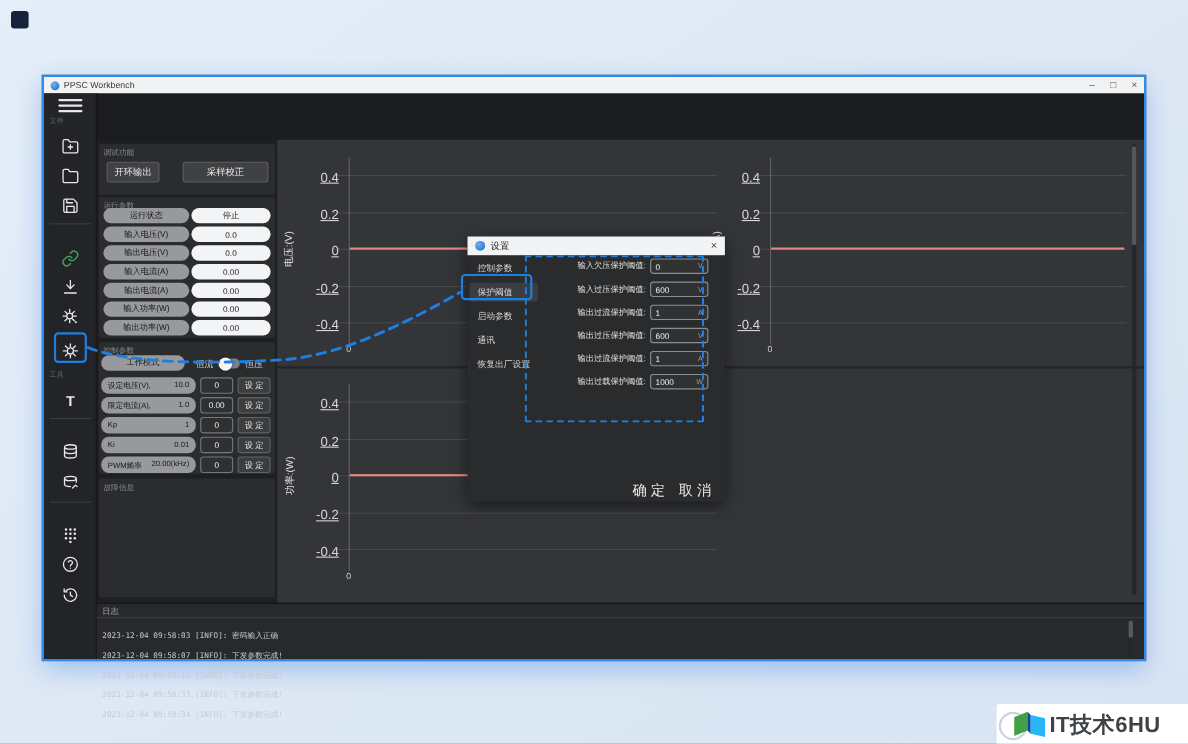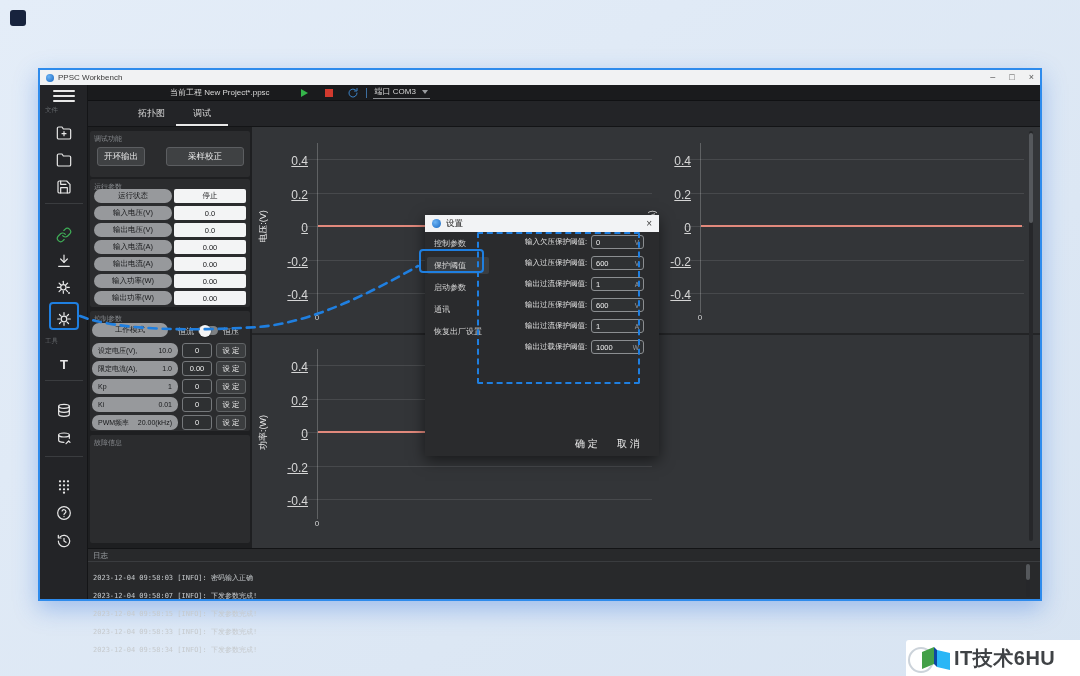--- a/index.html
+++ b/index.html
@@ -37,21 +37,21 @@
   .tabrow{left:48px;top:16px;width:952px;height:26px;background:#232427;border-bottom:1px solid #131416;box-sizing:border-box;}
   .tab{position:absolute;top:6px;font-size:9px;color:#d8d8d8;}
   .tabline{position:absolute;top:23px;height:2px;background:#e8e8e8;}
   
   .content{left:48px;top:42px;width:952px;height:421px;background:#1e1f21;}
   .lpanel{background:#2b2c2e;border-radius:2px;box-sizing:border-box;}
   .ptitle{position:absolute;left:4px;top:3px;font-size:7px;color:#85888c;}
   .rows{position:absolute;left:4px;right:4px;display:flex;flex-direction:column;gap:3px;}
   .rrow{display:flex;gap:2px;height:14px;}
   .pill-g{background:#97999c;color:#17181a;border-radius:7px;font-size:7.5px;display:flex;align-items:center;justify-content:center;}
-  .pill-w{background:#f3f4f5;color:#17181a;border-radius:2px;font-size:7.5px;display:flex;align-items:center;justify-content:center;}
+  .pill-w{background:#f3f4f5;color:#17181a;border-radius:7px;font-size:7.5px;display:flex;align-items:center;justify-content:center;}
   .crow{display:flex;height:15px;}
   .clabel{width:86px;background:#97999c;color:#17181a;border-radius:7px;font-size:7px;display:flex;align-items:center;justify-content:space-between;padding:0 6px;box-sizing:border-box;}
   .cinput{width:30px;margin-left:4px;background:#2e3032;border:1px solid #75787b;border-radius:3px;color:#f0f0f0;font-size:7.5px;display:flex;align-items:center;justify-content:center;box-sizing:border-box;}
   .cset{width:30px;margin-left:4px;background:#3b3d3f;border:1px solid #606365;border-radius:3px;color:#ececec;font-size:7.5px;display:flex;align-items:center;justify-content:center;box-sizing:border-box;}
   .dbtn{position:absolute;background:#3f4143;border:1px solid #5c5e61;border-radius:3px;color:#ececec;font-size:8.5px;display:flex;align-items:center;justify-content:center;box-sizing:border-box;}
   .toggle{position:absolute;width:20px;height:9px;background:#7d8083;border-radius:5px;}
   .toggle .knob{position:absolute;left:1px;top:-1.5px;width:12px;height:12px;border-radius:50%;background:#f5f5f5;box-shadow:0 0 2px rgba(0,0,0,.6);}
   .modetxt{position:absolute;font-size:8px;color:#cfd2d5;}
   
   .chartsarea{left:164px;top:0;width:788px;height:421px;background:#333538;}
@@ -84,21 +84,21 @@
   .dclose{margin-left:auto;font-size:10px;color:#444;line-height:10px;}
   .dmenu{position:absolute;left:2px;top:20px;width:62px;display:flex;flex-direction:column;}
   .dmi{height:17px;display:flex;align-items:center;padding-left:7px;font-size:8px;color:#d6d6d6;margin-bottom:5px;}
   .dmi.sel{background:#3b3e41;border-radius:2px;}
   .dfields{position:absolute;left:78px;top:20px;display:flex;flex-direction:column;gap:7px;}
   .drow{display:flex;height:14px;align-items:center;}
   .dlabel{width:84px;text-align:right;font-size:7.5px;color:#e2e2e2;}
   .dbox{width:53px;height:14px;margin-left:4px;background:#2f3133;border:1px solid #8b8e91;border-radius:3px;display:flex;align-items:center;box-sizing:border-box;padding:0 4px;}
   .dval{font-size:7.5px;color:#f0f0f0;flex:1;text-align:left;}
   .dunit{font-size:6.5px;color:#9a9da0;}
-  .dfoot{position:absolute;font-size:10px;color:#ececec;text-align:right;}
+  .dfoot{position:absolute;font-size:13px;color:#ececec;text-align:right;}
   
   .annbox{position:absolute;border:2.5px solid #1f7fe0;border-radius:4px;z-index:40;pointer-events:none;box-sizing:border-box;}
   .anndash{position:absolute;border:2px dashed #1f7fe0;border-radius:2px;z-index:40;pointer-events:none;box-sizing:border-box;}
   .annsvg{position:absolute;left:0;top:0;width:1080px;height:676px;z-index:40;pointer-events:none;}
   
   .wm{left:906px;top:640px;width:174px;height:36px;background:#ffffff;z-index:50;display:flex;align-items:center;border-radius:3px 0 0 0;}
   .wmcircle{position:absolute;left:2px;top:7px;width:22px;height:22px;border:2px solid #ccd3da;border-radius:50%;}
   .wmtext{font-size:20px;font-weight:bold;color:#3f4245;margin-left:48px;letter-spacing:0.5px;}
   .tl-square{left:10px;top:10px;width:16px;height:16px;background:#17233d;border-radius:3px;}
   svg.icn{stroke:#e8e8e8;stroke-width:1.8;fill:none;stroke-linecap:round;stroke-linejoin:round;}
@@ -242,46 +242,21 @@
         </div>
         <div class="abs sbicon" style="top:447px;">
           <svg class="icn" viewBox="0 0 24 24">
               <path d="M3.5 12a8.5 8.5 0 1 0 2.5-6"></path>
               <polyline points="3.5 3.5 3.5 7.5 7.5 7.5"></polyline>
               <polyline points="12 8 12 12 15 14"></polyline>
             </svg>
         </div>
       </div>
 
-      <div class="abs toolbar">
-        <div class="proj">当前工程 New Project*.ppsc</div>
-        <div class="tbtn" style="margin-left:28px;">
-            <div class="playtri"></div>
-          </div>
-        <div class="tbtn" style="margin-left:10px;">
-            <div class="stopsq"></div>
-          </div>
-        <div class="tbtn" style="margin-left:10px;">
-          <svg class="icn" viewBox="0 0 24 24" style="stroke:#3f8fd9;width:12px;height:12px;">
-              <path d="M20 12a8 8 0 1 1-3-6.2"></path>
-              <polyline points="20 3 20 8 15 8"></polyline>
-            </svg>
-        </div>
-        <div class="vsep"></div>
-        <div class="port">
-          <span>端口 COM3</span>
-          <span class="caret"></span>
-        </div>
-      </div>
-
-      <div class="abs tabrow">
-        <span class="tab" style="left:50px;">拓扑图</span>
-        <span class="tab" style="left:105px;">调试</span>
-        <span class="tabline" style="left:88px;width:52px;"></span>
-      </div>
+
 
       <div class="abs content">
 
         <div class="abs lpanel" style="left:2px;top:4px;width:160px;height:46px;">
           <div class="ptitle">调试功能</div>
           <div class="dbtn" style="left:7px;top:16px;width:48px;height:19px;">开环输出</div>
           <div class="dbtn" style="left:76px;top:16px;width:78px;height:19px;">采样校正</div>
         </div>
 
         <div class="abs lpanel" style="left:2px;top:52px;width:160px;height:128px;">

